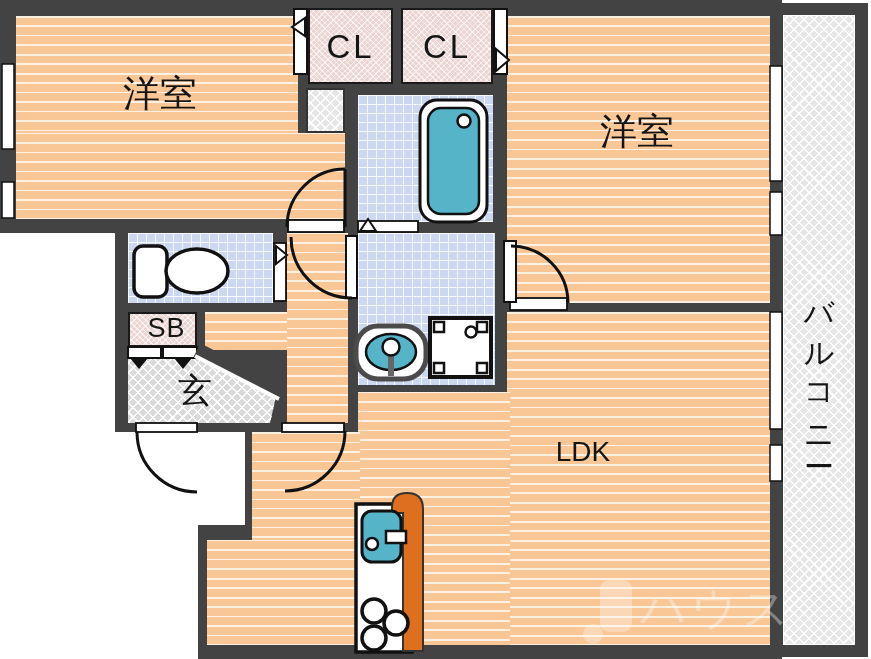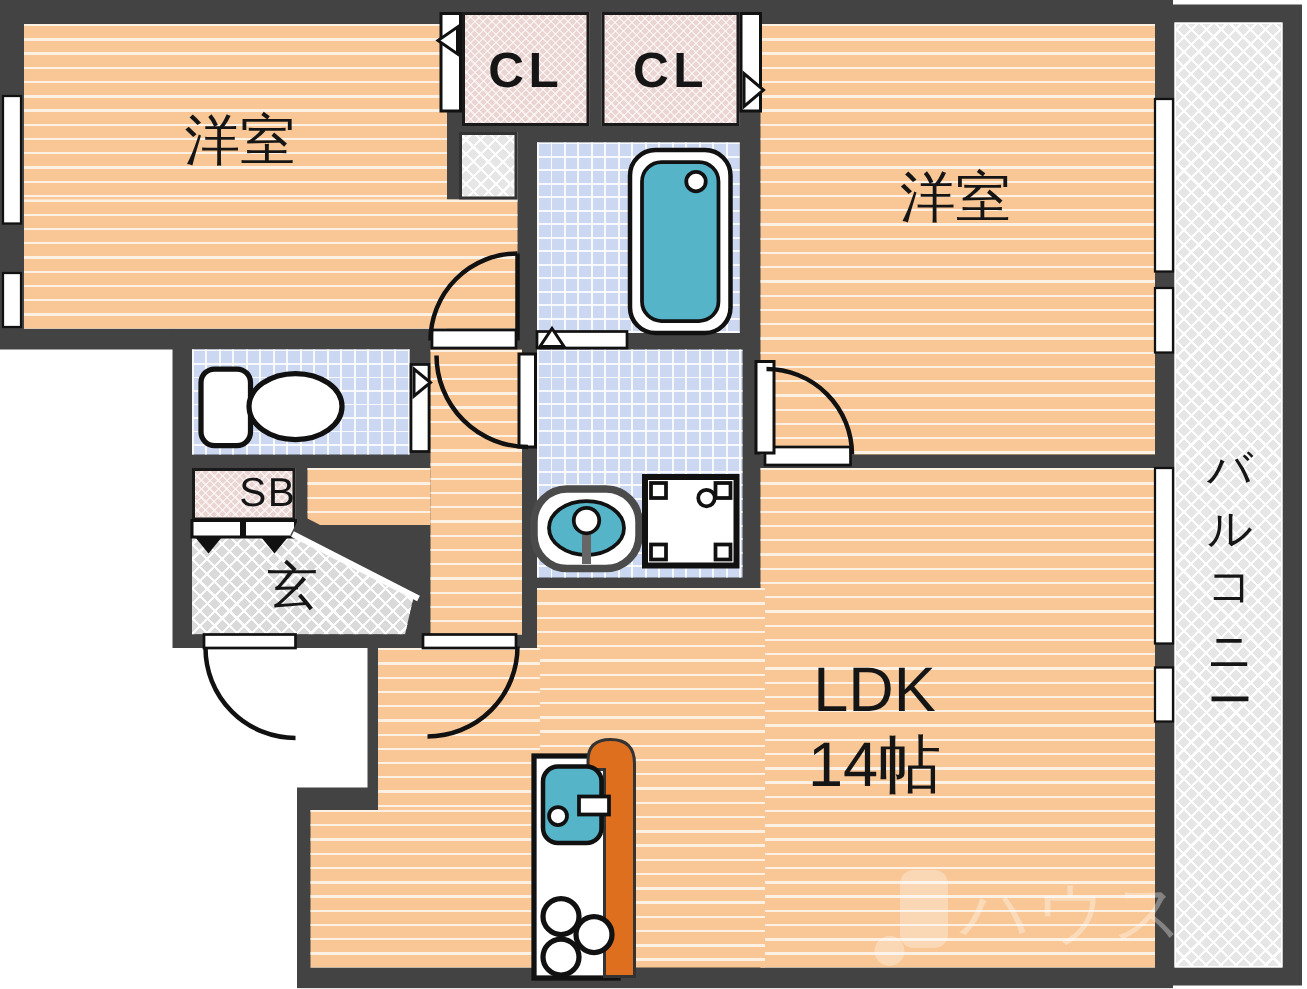--- a/index.html
+++ b/index.html
@@ -20,22 +20,22 @@
     border:2px solid #1a1a1a;}
   .hatch{background-color:#e6e6e6;
     background-image:repeating-linear-gradient(45deg,rgba(255,255,255,.95) 0 1.5px,transparent 1.5px 7px),
                      repeating-linear-gradient(-45deg,rgba(255,255,255,.95) 0 1.5px,transparent 1.5px 7px);}
   .hatch-dk{background-color:#dadada;
     background-image:repeating-linear-gradient(45deg,rgba(255,255,255,.95) 0 1.5px,transparent 1.5px 7px),
                      repeating-linear-gradient(-45deg,rgba(255,255,255,.95) 0 1.5px,transparent 1.5px 7px);}
   
   .lbl{position:absolute;color:#151515;text-align:center;white-space:nowrap;}
   .lbl-room{font-size:37px;line-height:1.32;}
-  .lbl-ldk{font-size:42px;line-height:1.2;}
-  .lbl-cl{font-size:33px;letter-spacing:3px;font-weight:bold;}
+  .lbl-ldk{font-size:28px;line-height:1.2;}
+  .lbl-cl{font-size:33px;letter-spacing:3px;}
   .lbl-sb{font-size:27px;letter-spacing:1px;}
   .lbl-gen{font-size:34px;}
   .lbl-balc{font-size:30px;writing-mode:vertical-rl;text-orientation:upright;letter-spacing:9px;}
   .wm{position:absolute;left:575px;top:572px;width:230px;height:80px;pointer-events:none;}
   .wm-text{position:absolute;left:65px;top:6px;font-size:46px;letter-spacing:4px;
            color:rgba(255,255,255,.34);}
   .wm-bar{position:absolute;left:25px;top:8px;width:32px;height:52px;border-radius:9px;
           background:rgba(255,255,255,.30);}
   .wm-dot{position:absolute;left:8px;top:52px;width:20px;height:20px;border-radius:50%;
           background:rgba(255,255,255,.30);}
@@ -175,24 +175,23 @@
 
   <div class="lbl lbl-cl" style="left:308px;top:28px;width:85px;">CL</div>
   <div class="lbl lbl-cl" style="left:401px;top:28px;width:92px;">CL</div>
 
   <div class="lbl lbl-room" style="left:537px;top:108px;width:200px;">
     <div>洋室</div>
   </div>
 
   <div class="lbl lbl-ldk" style="left:483px;top:435px;width:200px;">
     <div>LDK</div>
-    <div>14帖</div>
-  </div>
-
-  <div class="lbl lbl-sb" style="left:144px;top:313px;width:69px;">SB</div>
+  </div>
+
+  <div class="lbl lbl-sb" style="left:132px;top:313px;width:69px;">SB</div>
 
   <div class="lbl lbl-gen" style="left:160px;top:368px;width:70px;">玄</div>
 
   <div class="lbl lbl-balc" style="left:798px;top:250px;height:240px;">バルコニー</div>
 
   <div class="wm">
     <div class="wm-bar"></div>
     <div class="wm-dot"></div>
     <span class="wm-text">ハウス</span>
   </div>

